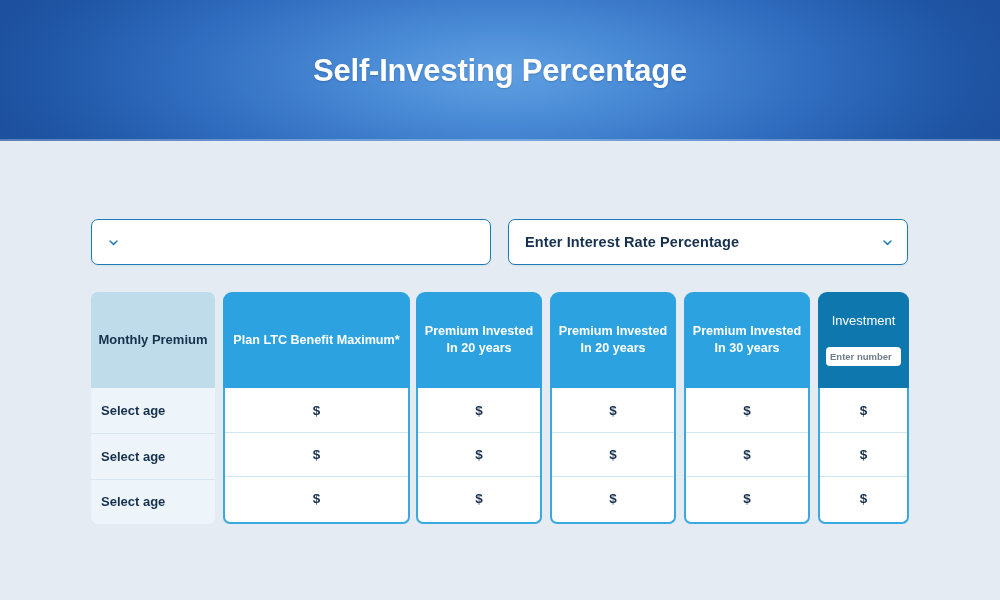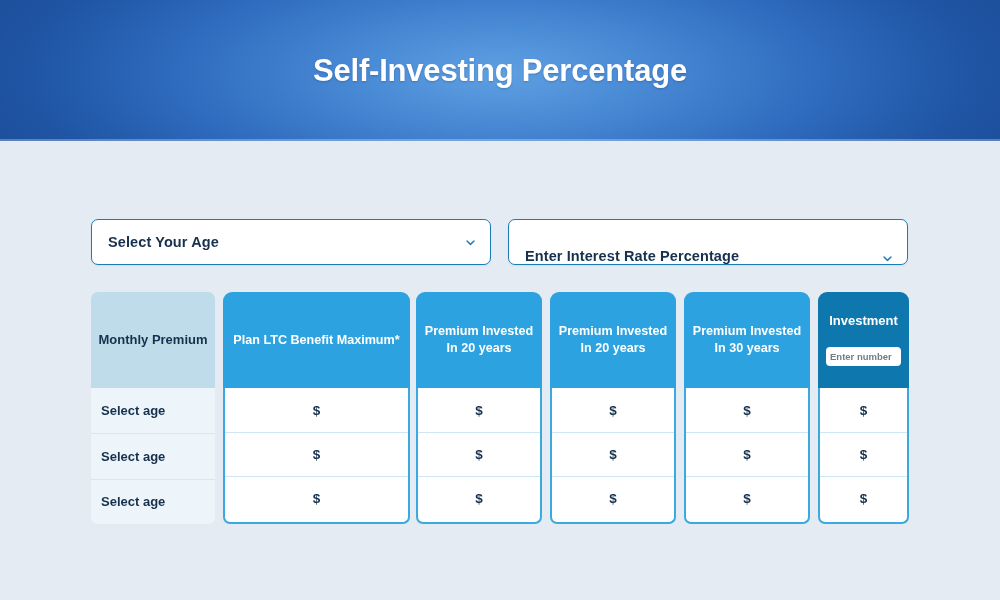--- a/index.html
+++ b/index.html
@@ -65,21 +65,21 @@
     box-sizing: border-box;
     background: #ffffff;
     border: 1.6px solid #1b7cb5;
     border-radius: 7px;
     display: flex;
     align-items: center;
     padding: 0 14px 0 16px;
     box-shadow: 0 1px 2px rgba(30,70,120,0.07);
   }
   .select-age  { left: 0px;   width: 400px; }
-  .select-rate { left: 417px; width: 400px; align-items: flex-end; }
+  .select-rate { left: 417px; width: 400px; }
   .select-label {
     flex: 1;
     color: #16304e;
     font-size: 14.5px;
     font-weight: bold;
     letter-spacing: 0.1px;
     white-space: nowrap;
     overflow: hidden;
   }
   .chev {
@@ -191,21 +191,21 @@
     flex-direction: column;
     justify-content: center;
     padding: 0 5px;
     font-size: 13px;
   }
   .col-c6 .col-body {
     border-color: #3aa9e0;
   }
   .inv-title {
     color: #ffffff;
-    font-weight: bold;
+    font-weight: normal;
     font-size: 13px;
     line-height: 1.1;
     margin-bottom: 18px;
   }
   .inv-input {
     box-sizing: border-box;
     width: 75px;
     height: 19px;
     background: #ffffff;
     border: none;
@@ -224,21 +224,20 @@
 <body>
 
 <div class="banner">
   <div class="banner-title">Self-Investing Percentage</div>
   <div class="banner-bottom-line"></div>
 </div>
 
 <div class="selects">
 
   <div class="select-box select-age">
-    <span class="select-label">Select Your Age</span>
     <svg class="chev" viewBox="0 0 12 12">
       <path d="M2.2 4.4 L6 8.1 L9.8 4.4" fill="none" stroke="#2a7fba" stroke-width="1.7" stroke-linecap="round" stroke-linejoin="round"></path>
     </svg>
   </div>
 
   <div class="select-box select-rate">
     <span class="select-label">Enter Interest Rate Percentage</span>
     <svg class="chev" viewBox="0 0 12 12">
       <path d="M2.2 4.4 L6 8.1 L9.8 4.4" fill="none" stroke="#2a7fba" stroke-width="1.7" stroke-linecap="round" stroke-linejoin="round"></path>
     </svg>

